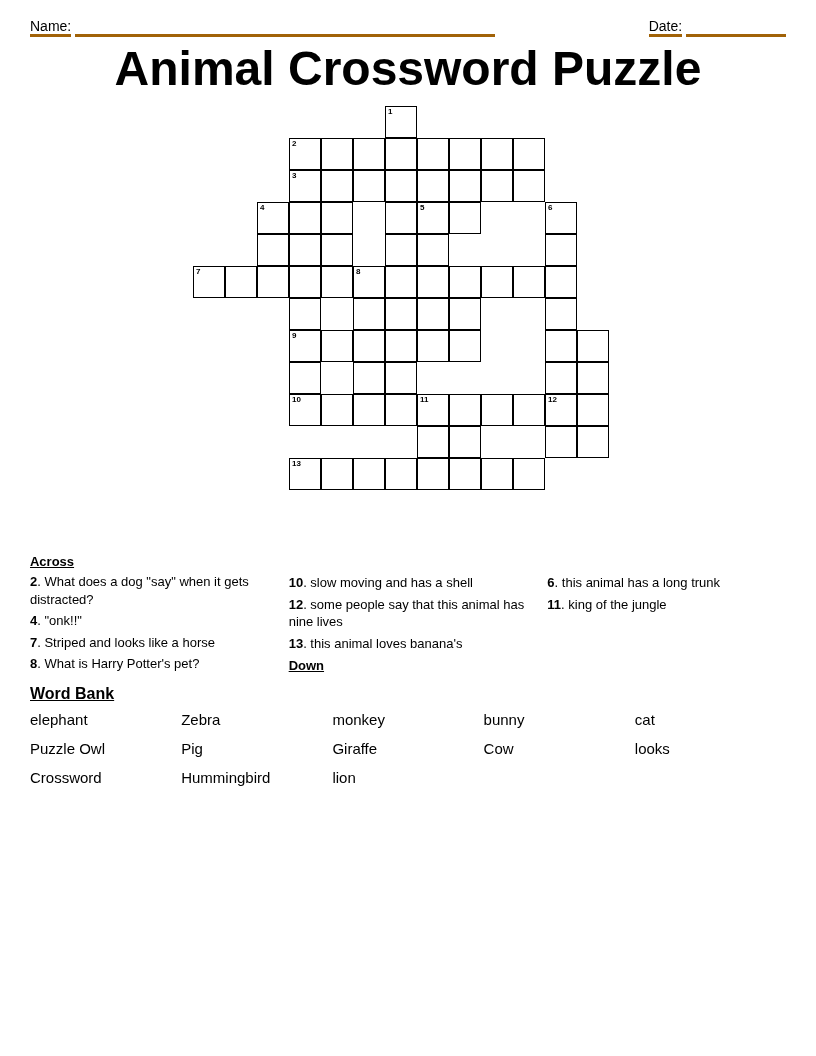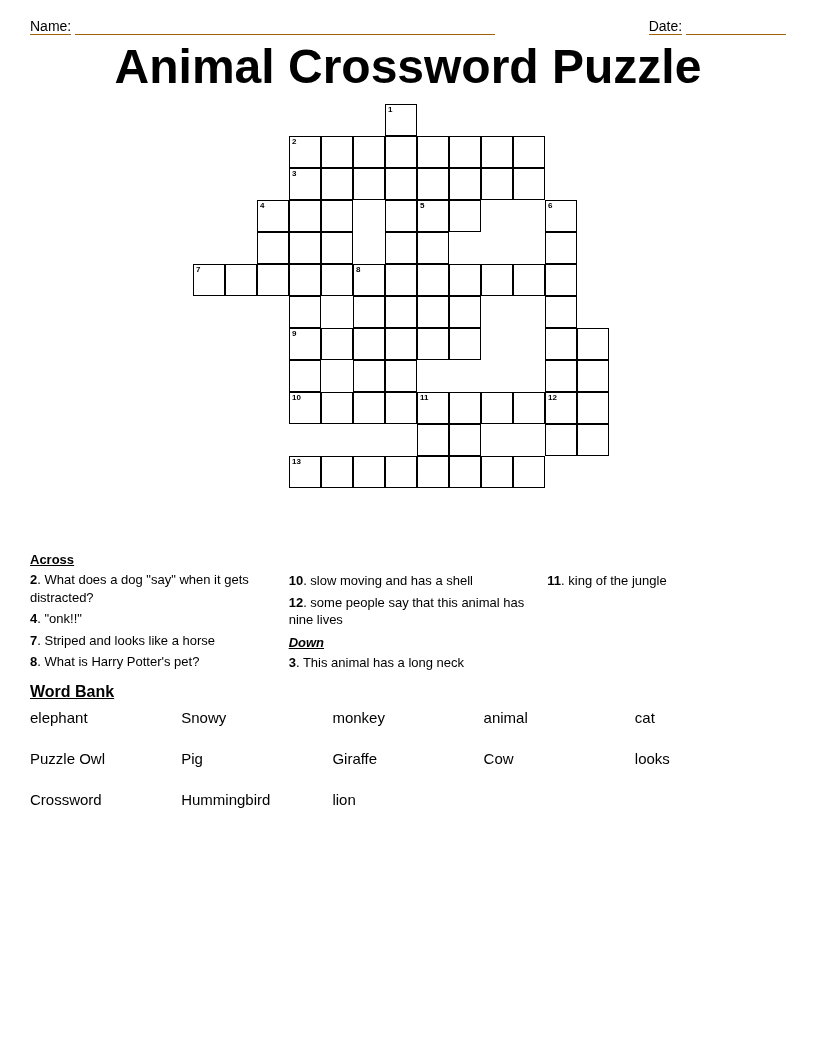--- a/index.html
+++ b/index.html
@@ -11,21 +11,21 @@
       padding: 18px 30px 20px 30px;
       color: #000;
     }
     .header-line {
       display: flex;
       justify-content: space-between;
       font-size: 14px;
       margin-bottom: 4px;
     }
     .header-line span {
-      border-bottom: 1px solid #a16207;
+      border-bottom: 3px solid #a16207;
     }
     .name-field {
       width: 420px;
       display: inline-block;
       border-bottom: 1px solid #000;
     }
     .date-field {
       width: 100px;
       display: inline-block;
       border-bottom: 1px solid #000;
@@ -60,20 +60,21 @@
       left: 2px;
       font-size: 8px;
       font-weight: bold;
       line-height: 1;
     }
     .clues-section {
       display: flex;
       gap: 20px;
       margin-bottom: 2px;
       font-size: 13px;
+      justify-content: flex-end;
     }
     .clues-col {
       flex: 1;
     }
     .clues-col h3 {
       font-size: 13px;
       text-decoration: underline;
       font-weight: bold;
       margin-bottom: 4px;
     }
@@ -86,21 +87,21 @@
     }
     .word-bank h3 {
       font-size: 16px;
       font-weight: bold;
       text-decoration: underline;
       margin-bottom: 6px;
     }
     .word-bank-grid {
       display: grid;
       grid-template-columns: repeat(5, 1fr);
-      gap: 20px 0;
+      gap: 8px 0;
       font-size: 15px;
     }
     .word-bank-item {
       padding: 2px 0;
     }
   </style>
 </head>
 <body>
 
 <div class="header-line">
@@ -264,41 +265,44 @@
   </div>
 
   <div class="clues-col">
     <div style="height:20px;"></div>
     <div class="clue-item">
       <strong>10</strong>. slow moving and has a shell
     </div>
     <div class="clue-item">
       <strong>12</strong>. some people say that this animal has nine lives
     </div>
-    <h3 style="margin-top:6px;font-style:italic;">Down</h3>
-    <div class="clue-item">
-      <strong>3</strong>. This animal has a long neck
-    </div>
+    <div class="clue-item">
+      <strong>13</strong>. this animal loves banana's
+    </div>
+    <h3 style="margin-top:6px;">Down</h3>
   </div>
 
   <div class="clues-col">
     <div style="height:20px;"></div>
+    <div class="clue-item">
+      <strong>6</strong>. this animal has a long trunk
+    </div>
     <div class="clue-item">
       <strong>11</strong>. king of the jungle
     </div>
   </div>
 </div>
 
 <div class="word-bank">
   <h3>Word Bank</h3>
   <div class="word-bank-grid">
     <span class="word-bank-item">elephant</span>
-    <span class="word-bank-item">Snowy</span>
+    <span class="word-bank-item">Zebra</span>
     <span class="word-bank-item">monkey</span>
-    <span class="word-bank-item">animal</span>
+    <span class="word-bank-item">bunny</span>
     <span class="word-bank-item">cat</span>
     <span class="word-bank-item">Puzzle Owl</span>
     <span class="word-bank-item">Pig</span>
     <span class="word-bank-item">Giraffe</span>
     <span class="word-bank-item">Cow</span>
     <span class="word-bank-item">looks</span>
     <span class="word-bank-item">Crossword</span>
     <span class="word-bank-item">Hummingbird</span>
     <span class="word-bank-item">lion</span>
     <span class="word-bank-item"></span>

